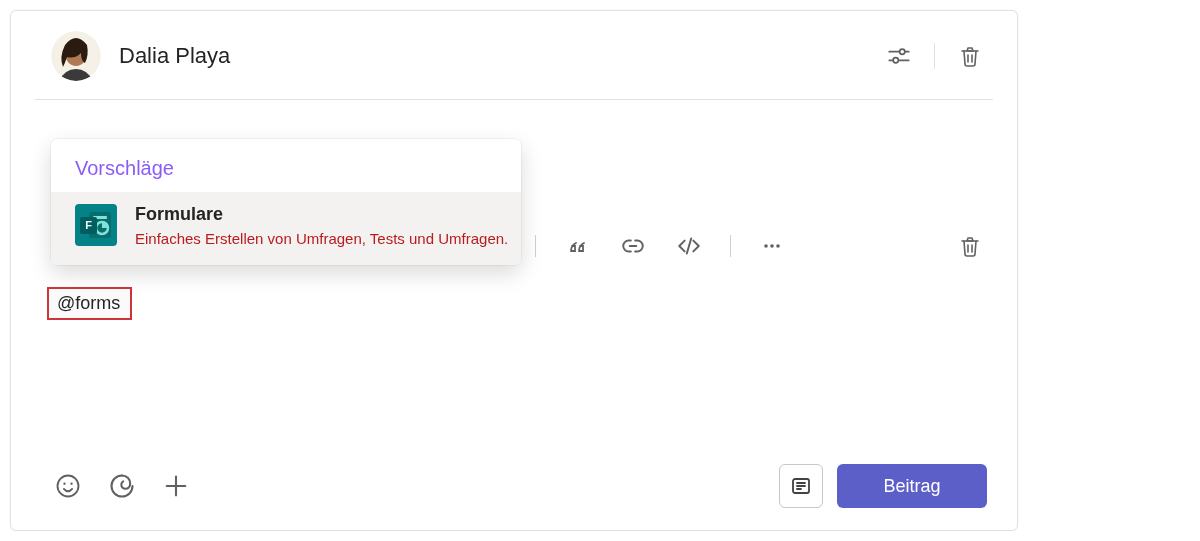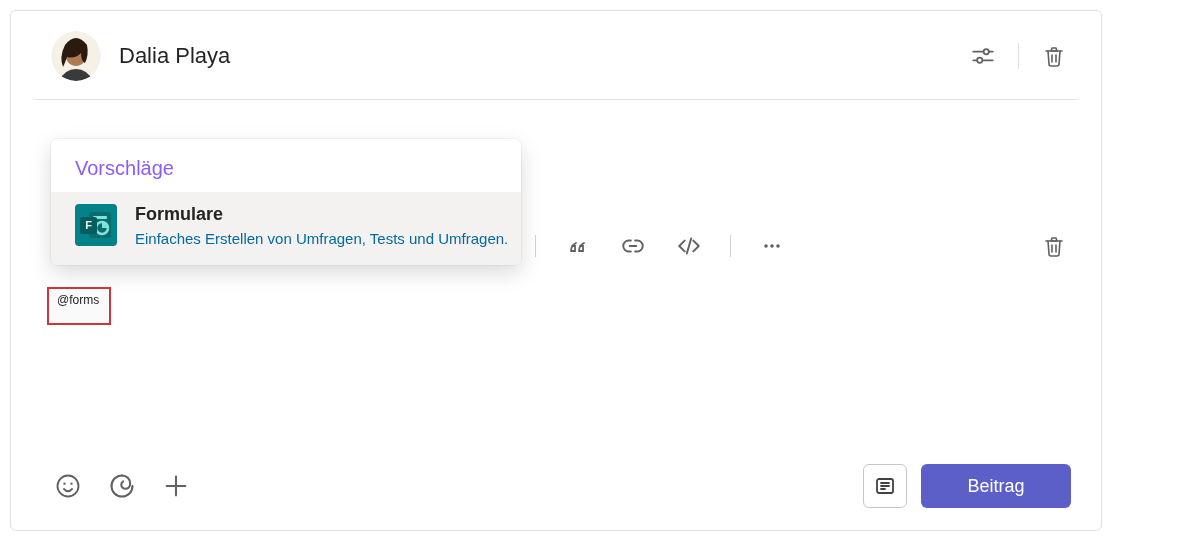--- a/index.html
+++ b/index.html
@@ -8,21 +8,21 @@
     font-family: "Segoe UI", -apple-system, BlinkMacSystemFont, sans-serif;
     background: #ffffff;
     color: #242424;
     width: 1200px;
     height: 541px;
     overflow: hidden;
     position: relative;
     padding: 10px 10px;
   }
   .card {
-    width: 1092px;
+    width: 1008px;
     height: 521px;
     border: 1px solid #e1e1e1;
     border-radius: 6px;
     background: #fff;
     position: relative;
     box-shadow: 0 0 0 0.5px rgba(0,0,0,0.03);
   }
 
   
   .header {
@@ -114,29 +114,29 @@
   .forms-icon {
     width: 42px; height: 42px;
     background: #038387;
     border-radius: 4px;
     flex: 0 0 42px;
     display:flex; align-items:center; justify-content:center;
     position: relative;
   }
   .popup-item-text { flex:1; min-width:0; }
   .popup-item-title { font-size: 18px; font-weight: 700; color:#242424; line-height:1.2; margin-bottom:4px;}
-  .popup-item-desc  { font-size: 15px; color:#0369a1; white-space: nowrap;}
+  .popup-item-desc  { font-size: 15px; color:#b91c1c; white-space: nowrap;}
 
   
   .mention {
     position: absolute;
     left: 36px;
     top: 276px;
-    padding: 4px 10px 16px 8px;
-    font-size: 12px;
+    padding: 4px 10px 4px 8px;
+    font-size: 18px;
     color: #242424;
     background: #fafafa;
     border: 2px solid #d13438;
     z-index: 6;
   }
 
   
   .footer {
     position: absolute;
     left: 40px; right: 30px; bottom: 22px;

